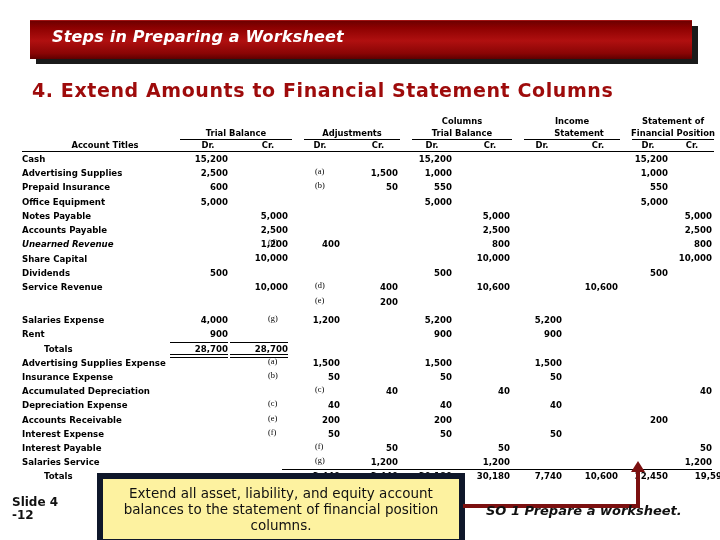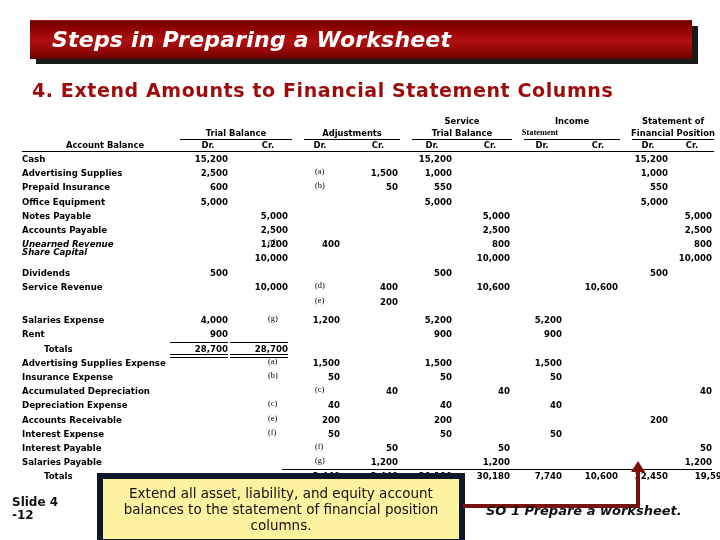--- a/index.html
+++ b/index.html
@@ -13,21 +13,21 @@
     position:absolute;left:36px;top:26px;width:662px;height:38px;
     background:#1a1a1a;
   }
   #title-bar{
     position:absolute;left:30px;top:20px;width:662px;height:38px;
     background:linear-gradient(180deg,#6d0000 0%,#8d0101 18%,#b01010 52%,#8a0505 85%,#5e0000 100%);
     border-top:1px solid #a11414;
   }
   #title-text{
     position:absolute;left:52px;top:27px;width:640px;height:28px;
-    color:#ffffff;font-size:22px;font-weight:bold;font-style:italic;
+    color:#ffffff;font-size:16px;font-weight:bold;font-style:italic;
     letter-spacing:.2px;white-space:nowrap;
     font-family:"DejaVu Sans",sans-serif;
   }
 
   
   #step-heading{
     position:absolute;left:32px;top:79px;width:660px;
     color:#9e0b0b;font-size:19px;font-weight:bold;white-space:nowrap;
     font-family:"DejaVu Sans",sans-serif;letter-spacing:.6px;
   }
@@ -88,30 +88,30 @@
 <div id="title-bar"></div>
 <div id="title-text">Steps in Preparing a Worksheet</div>
 
 <div id="step-heading">4. Extend Amounts to Financial Statement Columns</div>
 
 <div id="worksheet">
     <div class="hdr" style="left: 176px; top: 12px; width: 120px;">Trial Balance</div>
     <div class="grpline" style="left: 180px; top: 23px; width: 112px;"></div>
     <div class="hdr" style="left: 300px; top: 12px; width: 104px;">Adjustments</div>
     <div class="grpline" style="left: 304px; top: 23px; width: 96px;"></div>
-    <div class="hdr" style="left: 408px; top: 0px; width: 108px;">Service</div>
+    <div class="hdr" style="left: 408px; top: 0px; width: 108px;">Columns</div>
     <div class="hdr" style="left: 408px; top: 12px; width: 108px;">Trial Balance</div>
     <div class="grpline" style="left: 412px; top: 23px; width: 100px;"></div>
     <div class="hdr" style="left: 520px; top: 0px; width: 104px;">Income</div>
-    <div class="hdr" style="left: 488px; top: 12px; width: 104px; font-family: Liberation Serif, serif;">Statement</div>
+    <div class="hdr" style="left: 527px; top: 12px; width: 104px;">Statement</div>
     <div class="grpline" style="left: 524px; top: 23px; width: 96px;"></div>
     <div class="hdr" style="left: 628px; top: 0px; width: 90px;">Statement of</div>
     <div class="hdr" style="left: 628px; top: 12px; width: 90px;">Financial Position</div>
     <div class="grpline" style="left: 632px; top: 23px; width: 82px;"></div>
-    <div class="acct-title-hdr" style="left: 40px; top: 24px; width: 130px; text-align: center;">Account Balance</div>
+    <div class="acct-title-hdr" style="left: 40px; top: 24px; width: 130px; text-align: center;">Account Titles</div>
     <div class="subhdr" style="left: 184px; top: 24px;">Dr.</div>
     <div class="subhdr" style="left: 244px; top: 24px;">Cr.</div>
     <div class="subhdr" style="left: 296px; top: 24px;">Dr.</div>
     <div class="subhdr" style="left: 354px; top: 24px;">Cr.</div>
     <div class="subhdr" style="left: 408px; top: 24px;">Dr.</div>
     <div class="subhdr" style="left: 466px; top: 24px;">Cr.</div>
     <div class="subhdr" style="left: 518px; top: 24px;">Dr.</div>
     <div class="subhdr" style="left: 574px; top: 24px;">Cr.</div>
     <div class="subhdr" style="left: 624px; top: 24px;">Dr.</div>
     <div class="subhdr" style="left: 668px; top: 24px;">Cr.</div>
@@ -143,21 +143,21 @@
     <div class="rowlabel" style="top: 109px;">Accounts Payable</div>
     <div class="num" style="left: 228px; top: 109px; width: 60px;">2,500</div>
     <div class="num" style="left: 450px; top: 109px; width: 60px;">2,500</div>
     <div class="num" style="left: 652px; top: 109px; width: 60px;">2,500</div>
     <div class="rowlabel" style="top: 123.2px; font-style: italic;">Unearned Revenue</div>
     <div class="num" style="left: 228px; top: 123.2px; width: 60px;">1,200</div>
     <div class="num" style="left: 280px; top: 123.2px; width: 60px;">400</div>
     <div class="num" style="left: 450px; top: 123.2px; width: 60px;">800</div>
     <div class="num" style="left: 652px; top: 123.2px; width: 60px;">800</div>
     <div class="mark" style="left: 268px; top: 122.2px;">(d)</div>
-    <div class="rowlabel" style="top: 131px; font-style: italic;">Share Capital</div>
+    <div class="rowlabel" style="top: 138px;">Share Capital</div>
     <div class="num" style="left: 228px; top: 137.4px; width: 60px;">10,000</div>
     <div class="num" style="left: 450px; top: 137.4px; width: 60px;">10,000</div>
     <div class="num" style="left: 652px; top: 137.4px; width: 60px;">10,000</div>
     <div class="rowlabel" style="top: 151.6px;">Dividends</div>
     <div class="num" style="left: 168px; top: 151.6px; width: 60px;">500</div>
     <div class="num" style="left: 392px; top: 151.6px; width: 60px;">500</div>
     <div class="num" style="left: 608px; top: 151.6px; width: 60px;">500</div>
     <div class="rowlabel" style="top: 165.8px;">Service Revenue</div>
     <div class="num" style="left: 228px; top: 165.8px; width: 60px;">10,000</div>
     <div class="num" style="left: 338px; top: 165.8px; width: 60px;">400</div>
@@ -207,21 +207,21 @@
     <div class="rowlabel" style="top: 312.8px;">Interest Expense</div>
     <div class="num" style="left: 280px; top: 312.8px; width: 60px;">50</div>
     <div class="num" style="left: 392px; top: 312.8px; width: 60px;">50</div>
     <div class="num" style="left: 502px; top: 312.8px; width: 60px;">50</div>
     <div class="mark" style="left: 268px; top: 311.8px;">(f)</div>
     <div class="rowlabel" style="top: 327px;">Interest Payable</div>
     <div class="num" style="left: 338px; top: 327px; width: 60px;">50</div>
     <div class="num" style="left: 450px; top: 327px; width: 60px;">50</div>
     <div class="num" style="left: 652px; top: 327px; width: 60px;">50</div>
     <div class="mark" style="left: 315px; top: 326px;">(f)</div>
-    <div class="rowlabel" style="top: 341.2px;">Salaries Payable</div>
+    <div class="rowlabel" style="top: 341.2px;">Salaries Service</div>
     <div class="num" style="left: 338px; top: 341.2px; width: 60px;">1,200</div>
     <div class="num" style="left: 450px; top: 341.2px; width: 60px;">1,200</div>
     <div class="num" style="left: 652px; top: 341.2px; width: 60px;">1,200</div>
     <div class="mark" style="left: 315px; top: 340.2px;">(g)</div>
     <div class="rowlabel indent" style="top: 355.4px;">Totals</div>
     <div class="num" style="left: 280px; top: 355.4px; width: 60px;">3,440</div>
     <div class="num" style="left: 338px; top: 355.4px; width: 60px;">3,440</div>
     <div class="num" style="left: 392px; top: 355.4px; width: 60px;">30,180</div>
     <div class="num" style="left: 450px; top: 355.4px; width: 60px;">30,180</div>
     <div class="num" style="left: 502px; top: 355.4px; width: 60px;">7,740</div>

